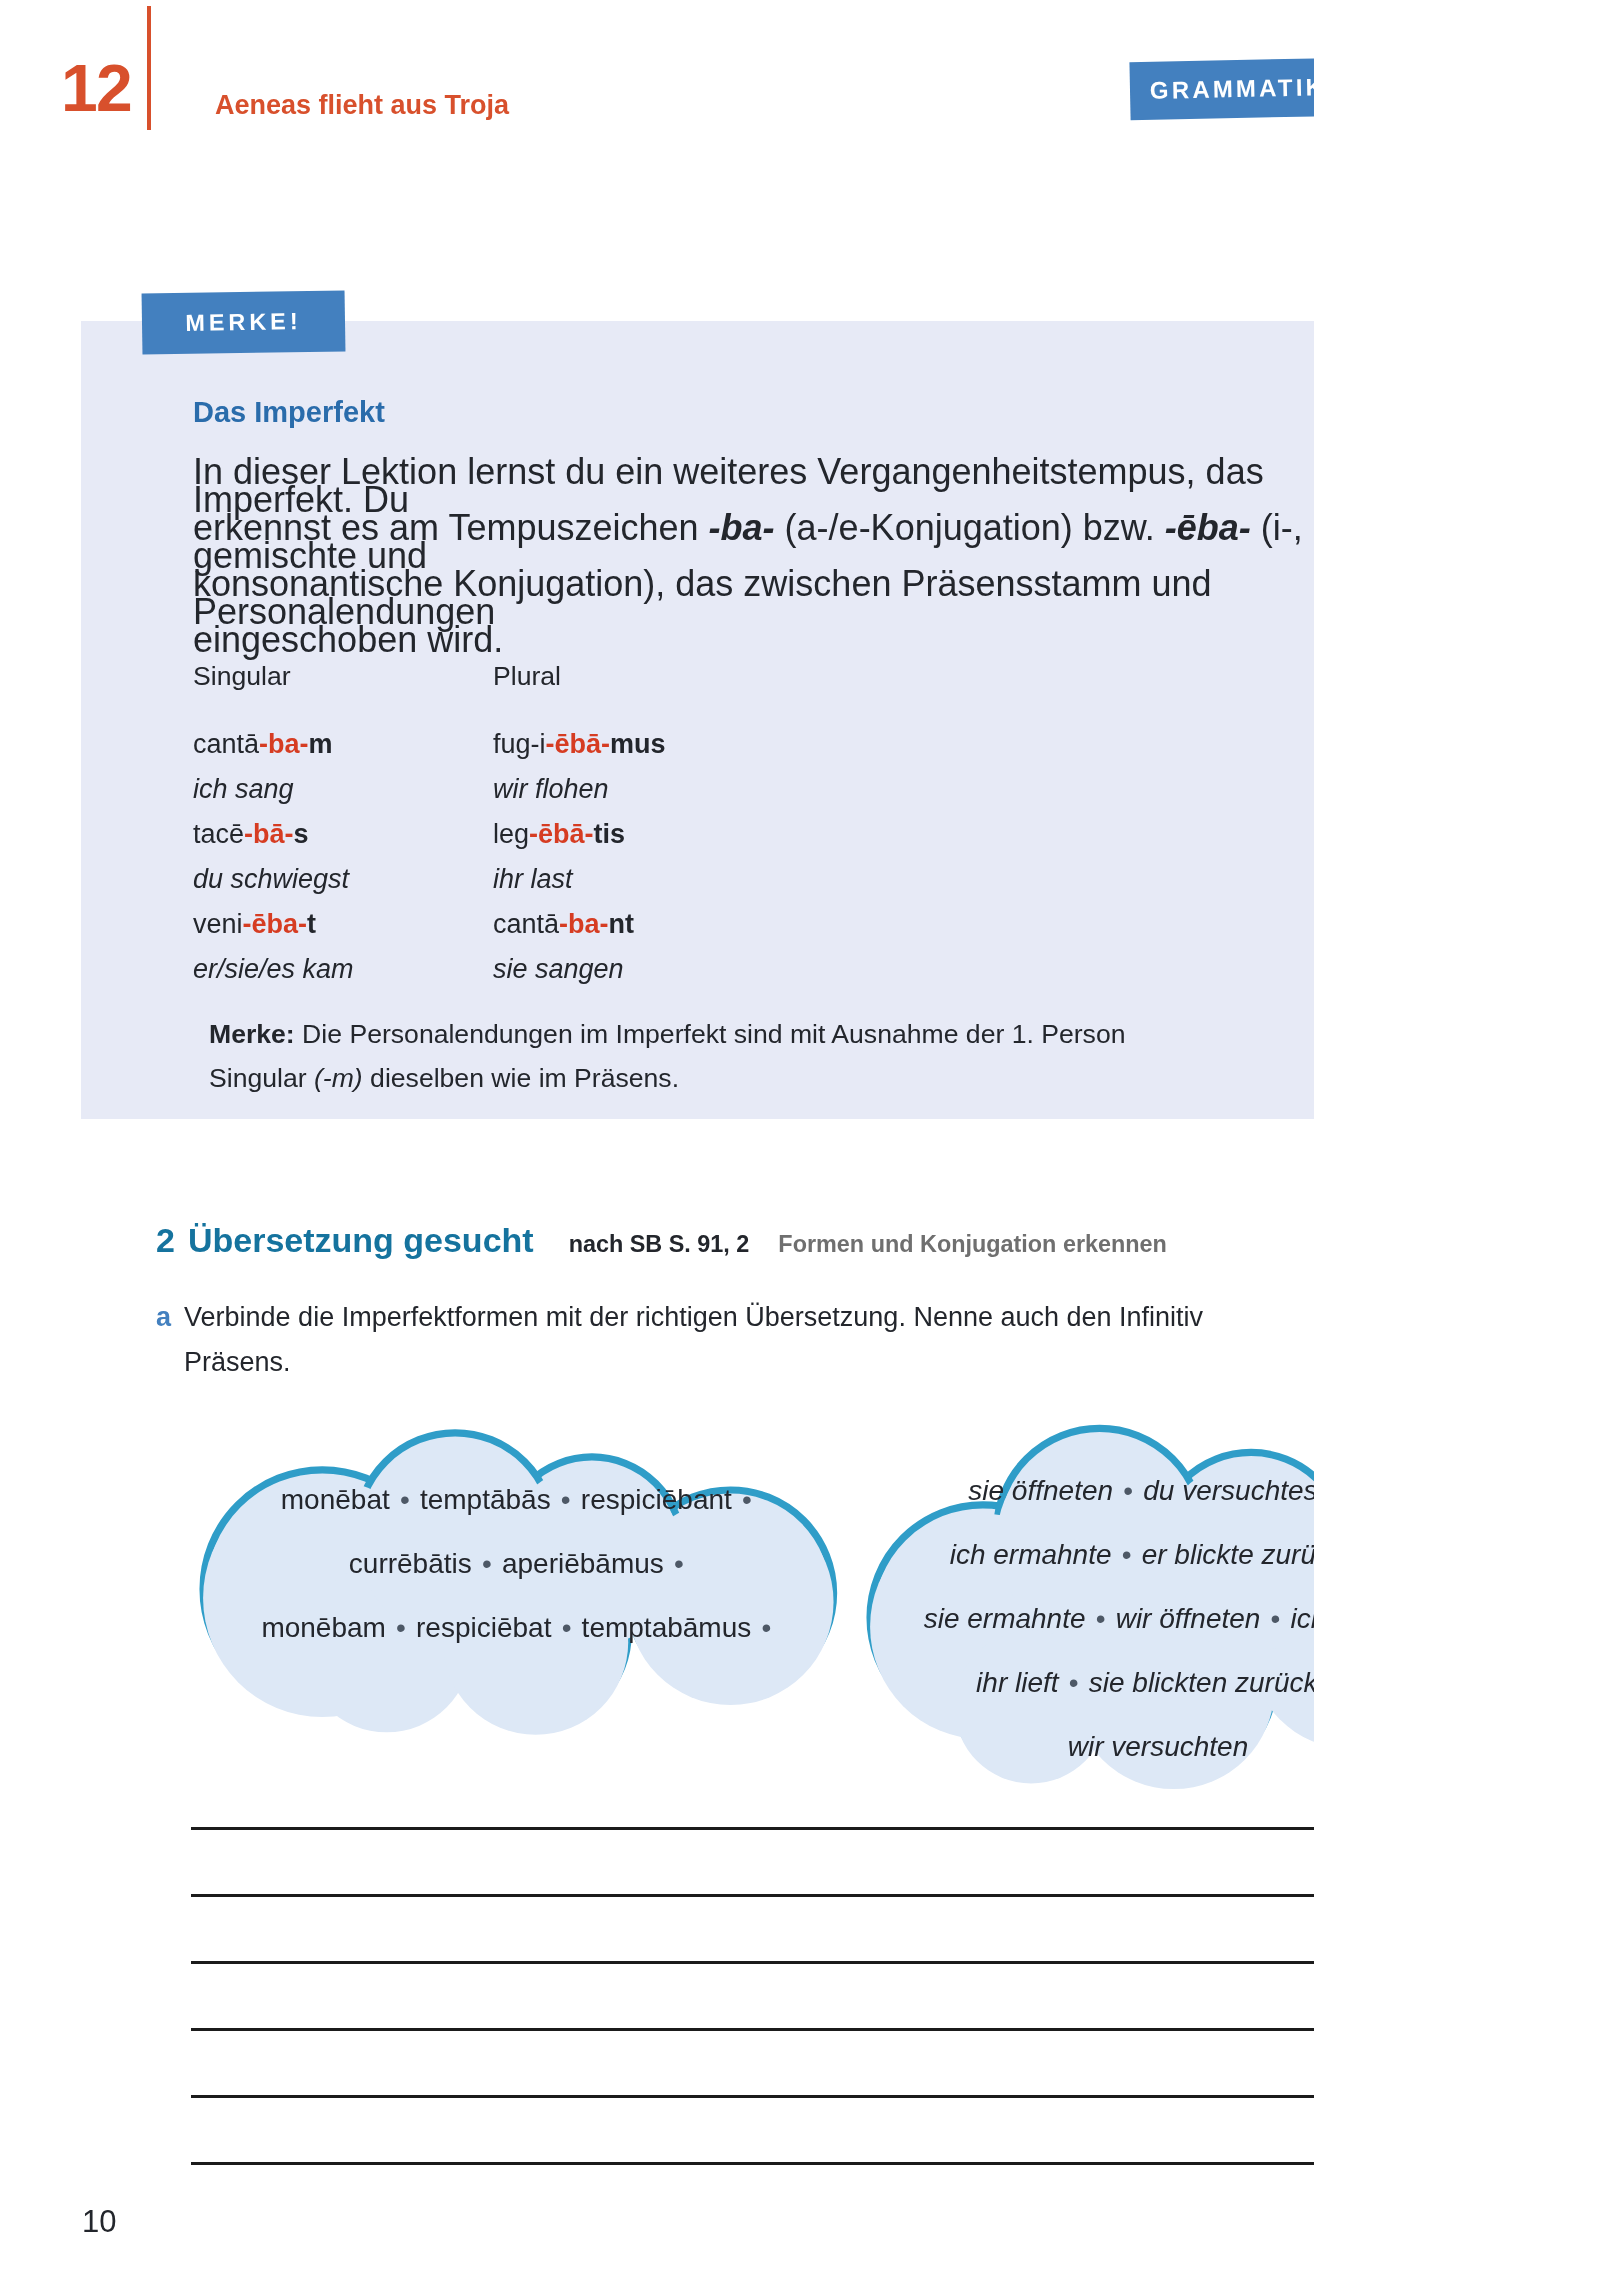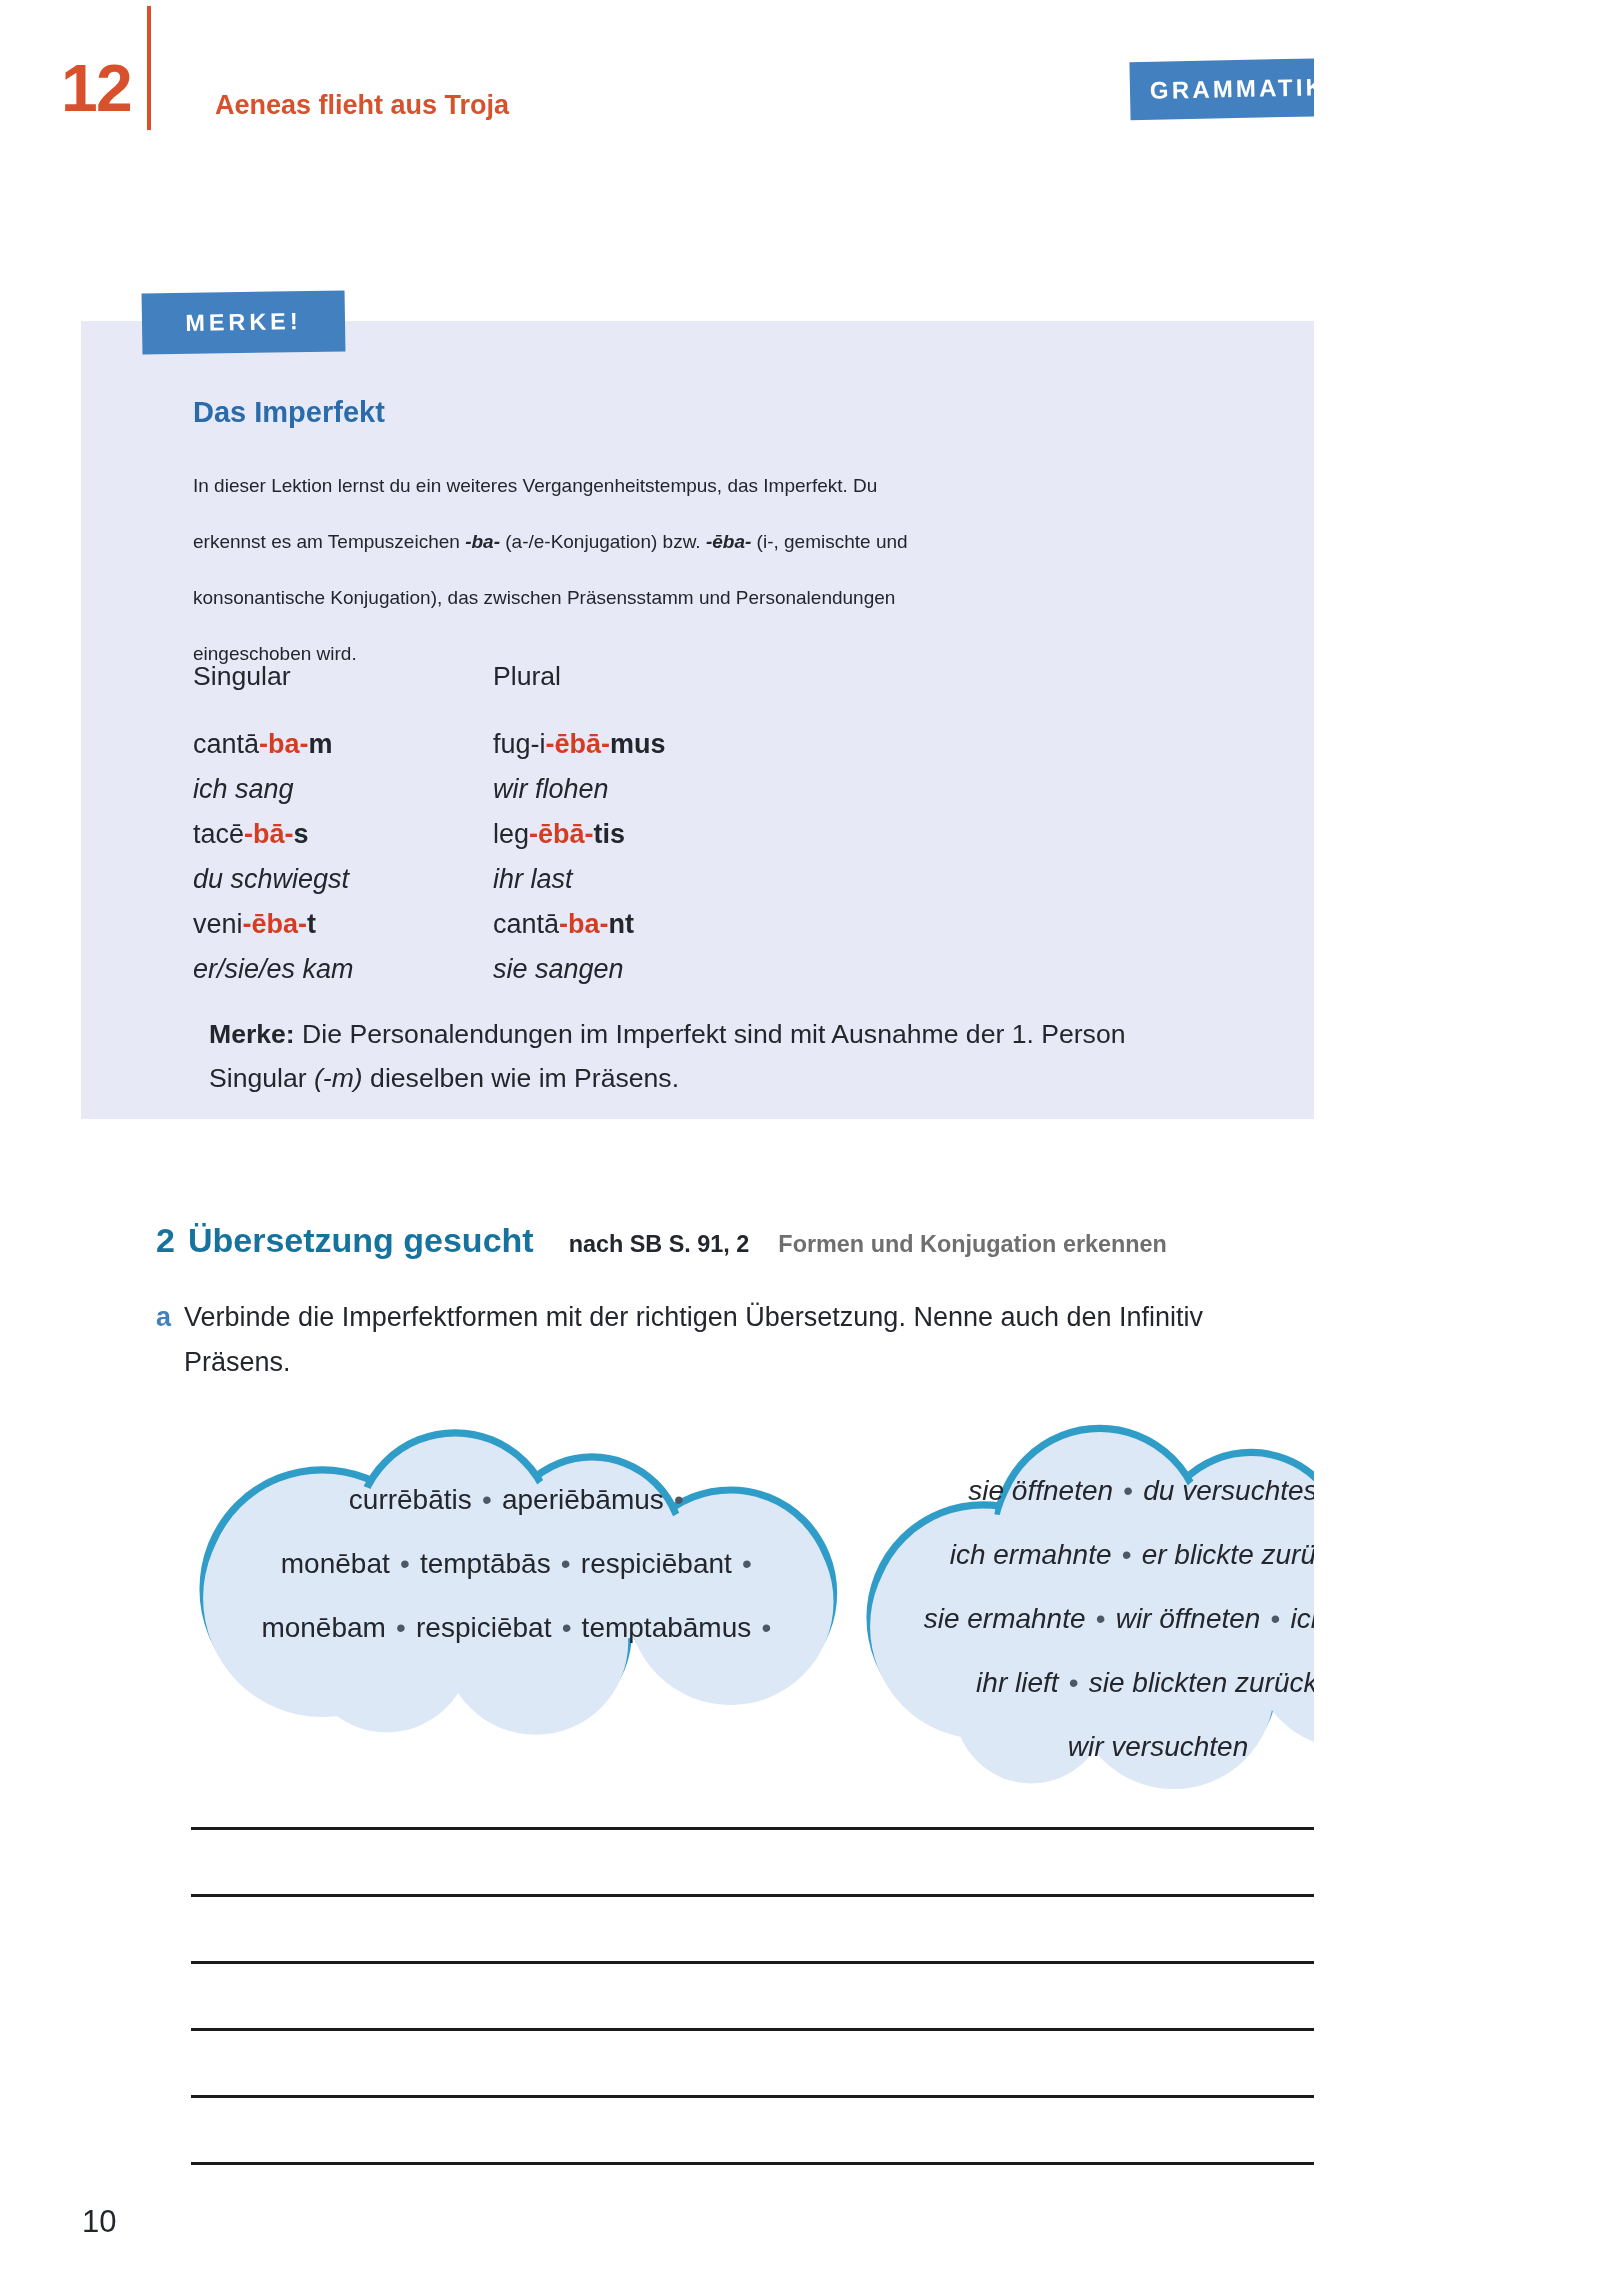--- a/index.html
+++ b/index.html
@@ -14,21 +14,21 @@
   .lesson-title{position:absolute;left:193px;top:90px;font-size:27px;font-weight:bold;color:var(--orange);margin-left:22px;}
   .badge{position:absolute;left:1130px;top:60px;width:216px;height:58px;background:var(--badge_blue);
     transform:rotate(-1.2deg);display:flex;align-items:center;justify-content:center;}
   .badge span{color:#fff;font-weight:bold;font-size:24px;letter-spacing:3.2px;}
   
   .merke-box{position:absolute;left:81px;top:321px;width:1340px;height:798px;background:var(--box_bg);}
   .merke-tab{position:absolute;left:142px;top:292px;width:203px;height:61px;background:var(--badge_blue);
     transform:rotate(-0.9deg);display:flex;align-items:center;justify-content:center;}
   .merke-tab span{color:#fff;font-weight:bold;font-size:23.4px;letter-spacing:4px;}
   .box-heading{position:absolute;left:193px;top:396px;font-size:29px;font-weight:bold;color:var(--heading_blue);}
-  .box-intro{position:absolute;left:193px;top:458px;width:1192px;font-size:19px;line-height:56px;white-space:pre-wrap;}
+  .box-intro{position:absolute;left:193px;top:458px;width:1192px;font-size:36px;line-height:28px;white-space:pre-wrap;}
   .col-label{position:absolute;top:661px;font-size:26.6px;}
   .col-label.singular{left:193px;} .col-label.plural{left:493px;}
   .conj-col{position:absolute;top:722px;font-size:27px;line-height:45px;}
   .conj-col.singular{left:193px;} .conj-col.plural{left:493px;}
   .conj-col .trans{font-style:italic;}
   .box-note{position:absolute;left:193px;top:1012px;width:1192px;font-size:26.6px;line-height:44px;white-space:pre-wrap;margin-left:16px;}
   
   .seg-b{font-weight:bold;}
   .seg-i{font-style:italic;}
   .seg-bi{font-weight:bold;font-style:italic;}
@@ -127,22 +127,22 @@
       <g class="cloud-fill" transform="translate(0,11)">
         <circle cx="165" cy="200" r="148"></circle>
           <circle cx="245" cy="262" r="105"></circle>
           <circle cx="430" cy="255" r="115"></circle>
         <circle cx="672" cy="205" r="128"></circle>
           <circle cx="500" cy="148" r="112"></circle>
           <circle cx="330" cy="128" r="122"></circle>
       </g>
     </svg>
     <div class="cloud-text">
+        <div class="cloud-line">monēbat <span class="bullet">•</span> temptābās <span class="bullet">•</span> respiciēbant <span class="bullet">•</span></div>
         <div class="cloud-line">currēbātis <span class="bullet">•</span> aperiēbāmus <span class="bullet">•</span></div>
-        <div class="cloud-line">monēbat <span class="bullet">•</span> temptābās <span class="bullet">•</span> respiciēbant <span class="bullet">•</span></div>
         <div class="cloud-line">monēbam <span class="bullet">•</span> respiciēbat <span class="bullet">•</span> temptabāmus <span class="bullet">•</span></div>
       </div>
   </div>
 
   <div class="cloud german" style="left:858px;top:1420px;width:600px;height:371px;">
     <svg width="600" height="371" viewBox="0 0 745 460" aria-hidden="true">
       <g class="cloud-stroke">
         <circle cx="155" cy="245" r="140"></circle>
           <circle cx="215" cy="345" r="95"></circle>
           <circle cx="392" cy="322" r="125"></circle>

